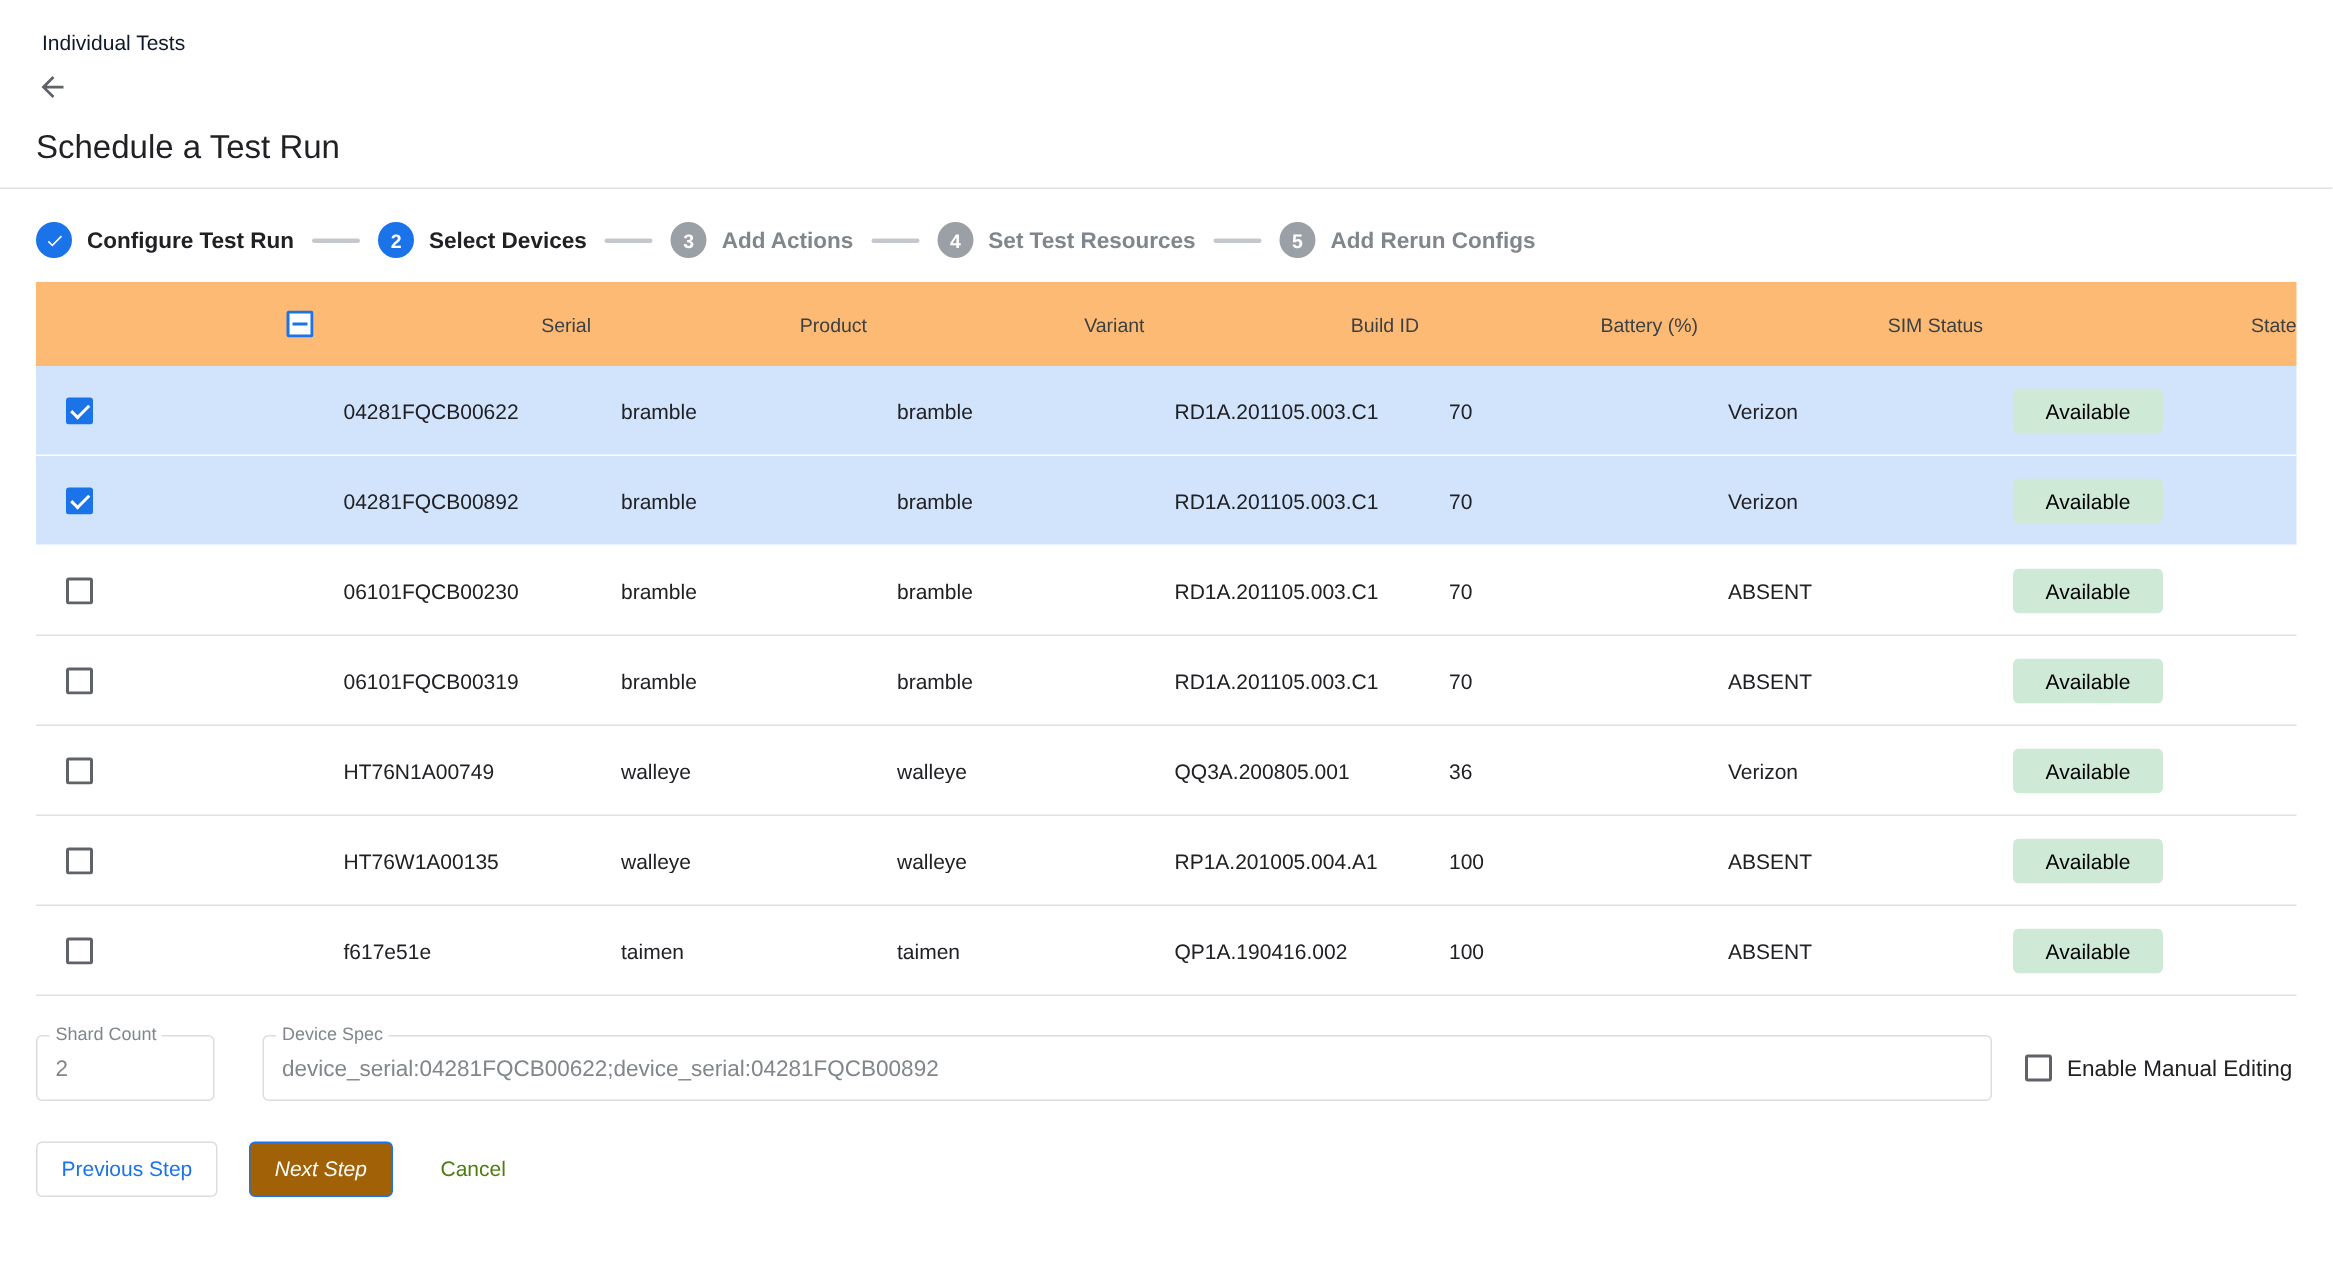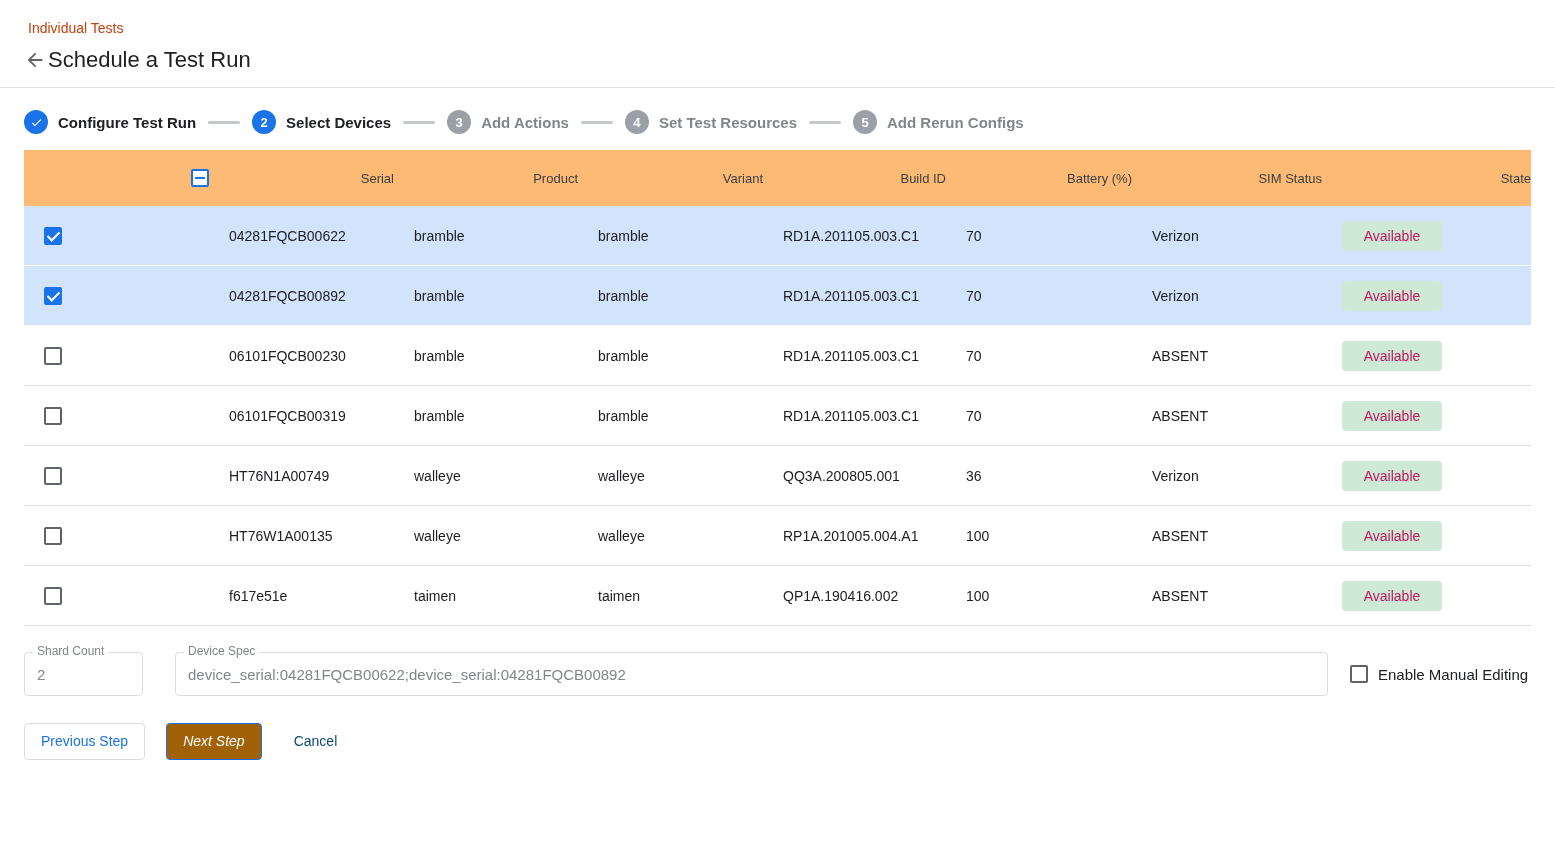--- a/index.html
+++ b/index.html
@@ -5,22 +5,22 @@
   * { box-sizing: border-box; }
   html, body { margin: 0; padding: 0; }
   body {
     width: 1555px; min-height: 842px; background: #ffffff;
     font-family: "Liberation Sans", "DejaVu Sans", sans-serif;
     color: #202124;
   }
 
   
   .page-header { padding: 20px 24px 0 24px; }
-  .breadcrumb { font-size: 14px; color: #c2410c; margin-left: 4px; }
-  .title-row { display: flex; align-items: center; gap: 2px; margin-top: 11px; }
+  .breadcrumb { font-size: 14px; color: #0f172a; margin-left: 4px; }
+  .title-row { display: flex; align-items: flex-start; gap: 16px; margin-top: 11px; flex-direction: column; }
   .back-btn { background: none; border: none; padding: 0; cursor: pointer; display: flex; align-items: center; }
   .page-title { font-size: 22px; font-weight: 400; margin: 0; color: #202124; }
   .divider { height: 1px; background: #e0e0e0; margin-top: 14px; }
 
   
   .stepper { display: flex; align-items: center; gap: 12px; padding: 22px 24px 16px 24px; }
   .step { display: flex; align-items: center; gap: 10px; font-weight: bold; }
   .step-circle {
     width: 24px; height: 24px; border-radius: 50%; flex: 0 0 24px;
     display: flex; align-items: center; justify-content: center;
@@ -57,21 +57,21 @@
   .trow.selected .checkbox { background: #1a73e8; border-color: #1a73e8; }
   .trow.selected .checkbox::after {
     content: ""; position: absolute; left: 4px; top: 0; width: 5px; height: 10px;
     border: solid #fff; border-width: 0 2px 2px 0; transform: rotate(45deg);
   }
 
   
   .badge {
     display: inline-block; min-width: 100px; text-align: center;
     padding: 7px 0; background: #ceead6; border-radius: 4px;
-    font-size: 14px; color: #be185d;
+    font-size: 14px; color: #000000;
   }
 
   
   .form-row { display: flex; align-items: center; margin: 26px 24px 0 24px; }
   .field {
     position: relative; border: 1px solid #dadce0; border-radius: 4px;
     height: 44px; display: flex; align-items: center; background: #fff;
   }
   .field .field-label {
     position: absolute; top: -9px; left: 8px; background: #fff; padding: 0 4px;
@@ -88,21 +88,21 @@
   .manual-label { font-size: 15px; color: #202124; white-space: nowrap; }
 
   
   .actions { display: flex; align-items: center; margin: 27px 24px 0 24px; }
   .btn {
     font-family: inherit; font-size: 14px; font-weight: 500;
     border-radius: 4px; cursor: pointer; line-height: 1.2;
   }
   .btn-outline { background: #fff; border: 1px solid #dadce0; color: #1a73e8; padding: 9px 16px; }
   .btn-primary { background: #a16207; border: 1px solid #1a73e8; color: #fff; padding: 9px 16px; margin-left: 21px; font-style: italic; }
-  .btn-text { background: none; border: none; color: #0c4a6e; padding: 9px 16px; margin-left: 16px; }
+  .btn-text { background: none; border: none; color: #4d7c0f; padding: 9px 16px; margin-left: 16px; }
 </style>
 </head>
 <body>
 
 <div class="page">
 
   <header class="page-header">
     <div class="breadcrumb">Individual Tests</div>
     <div class="title-row">
       <button class="back-btn">

